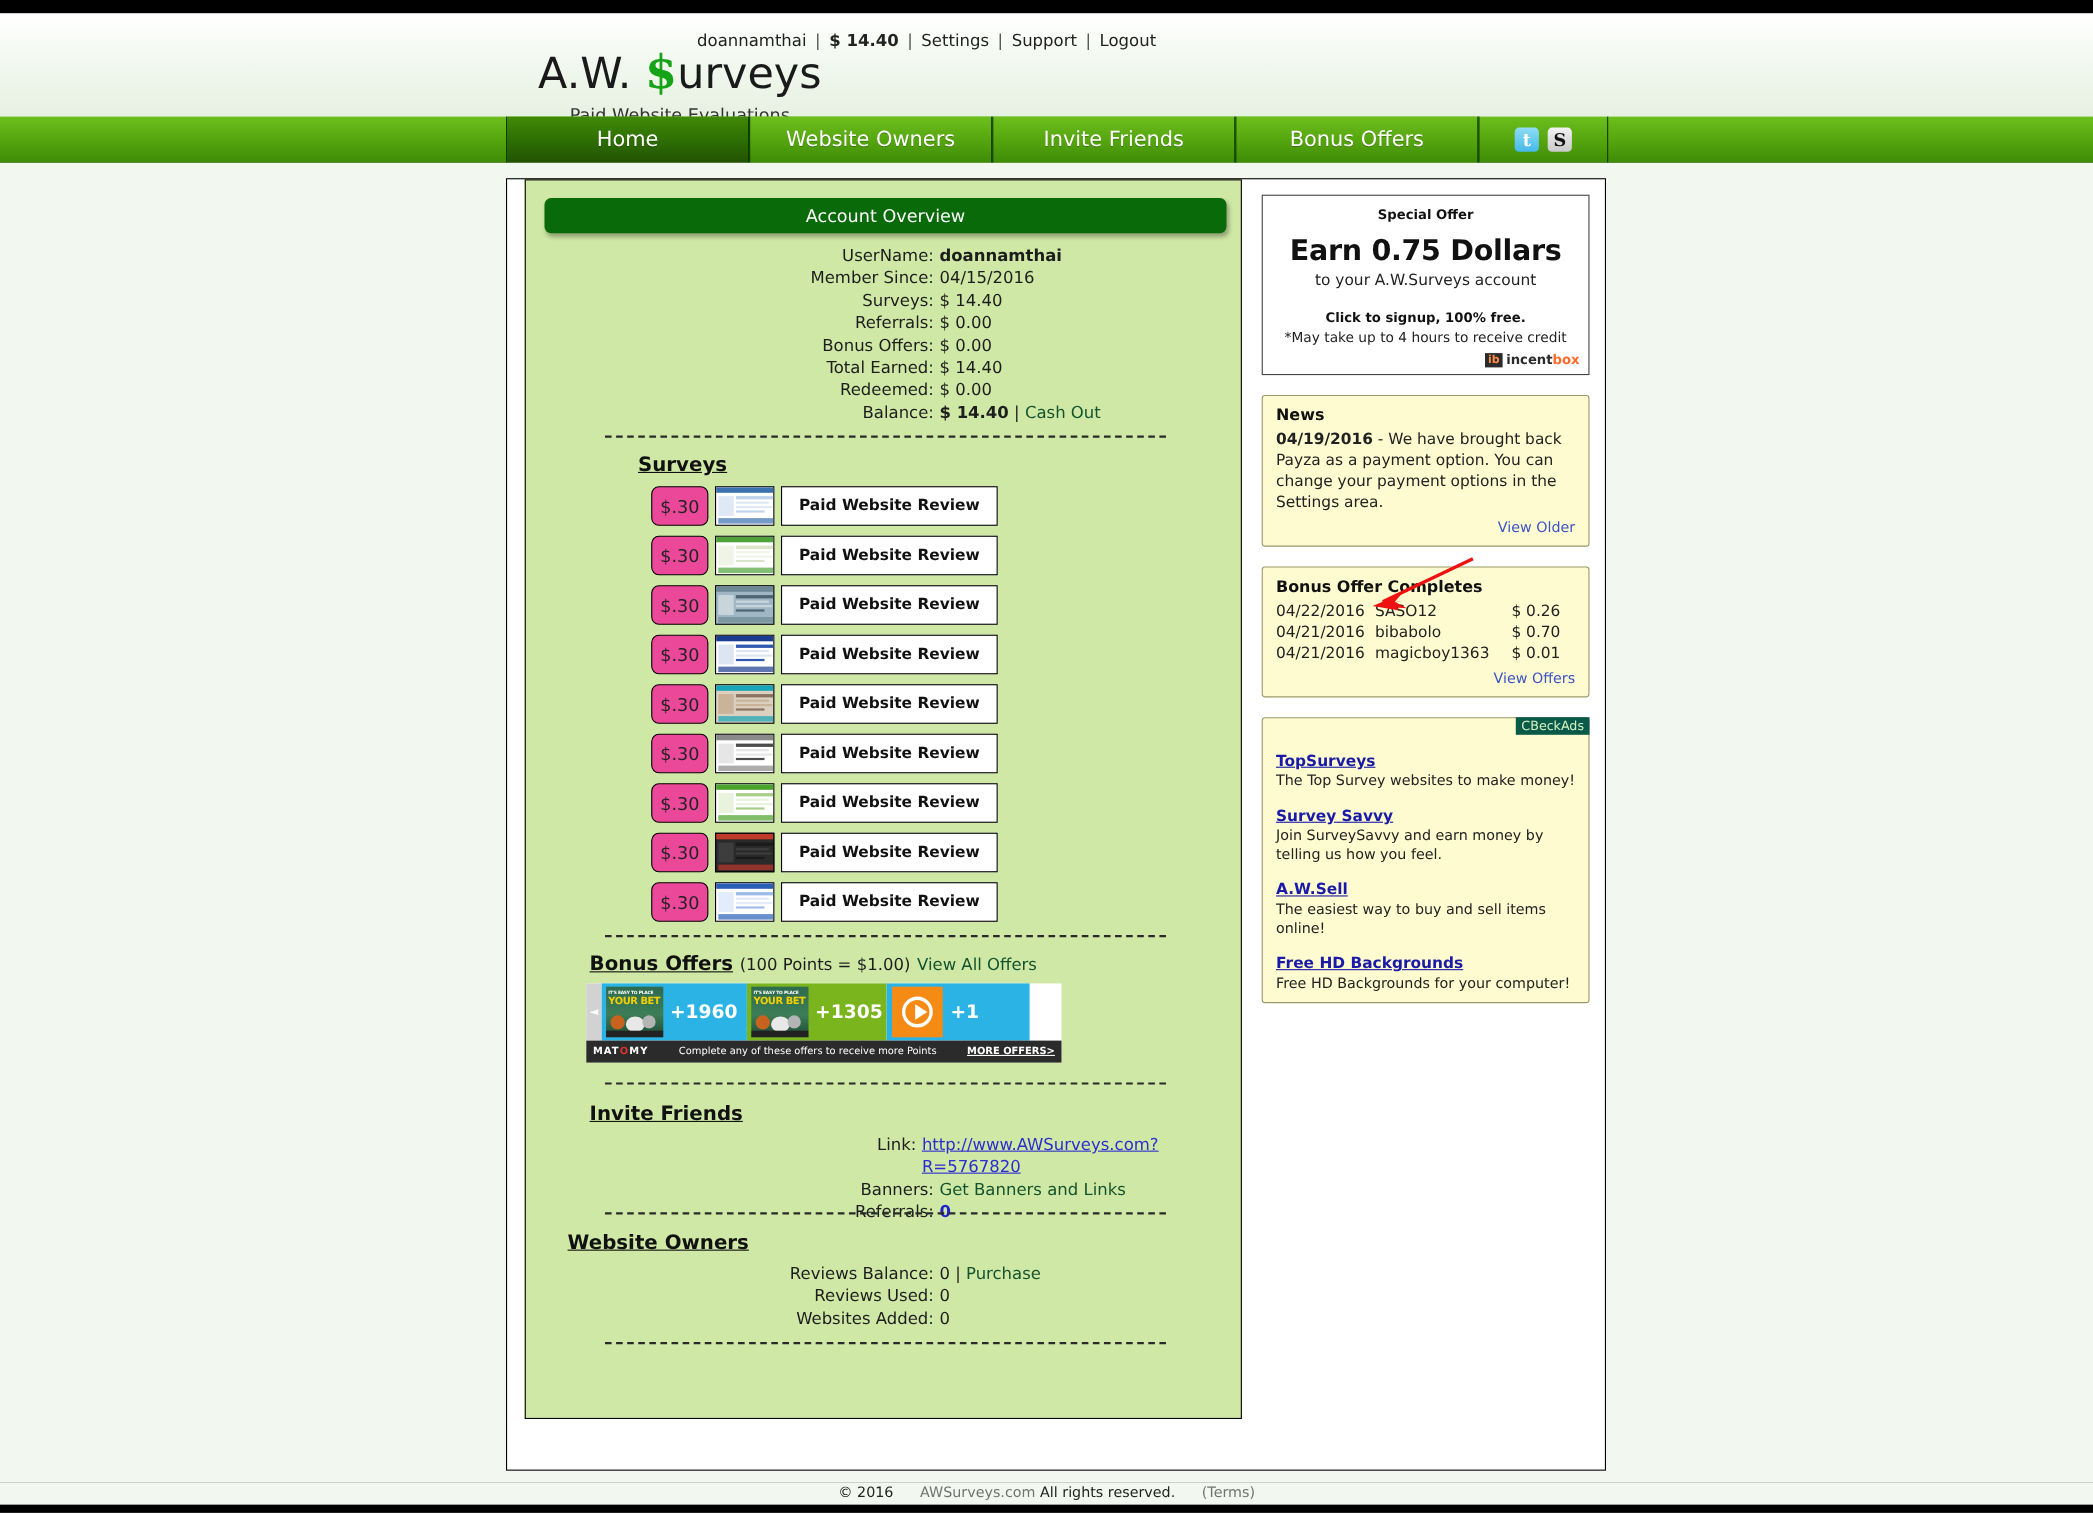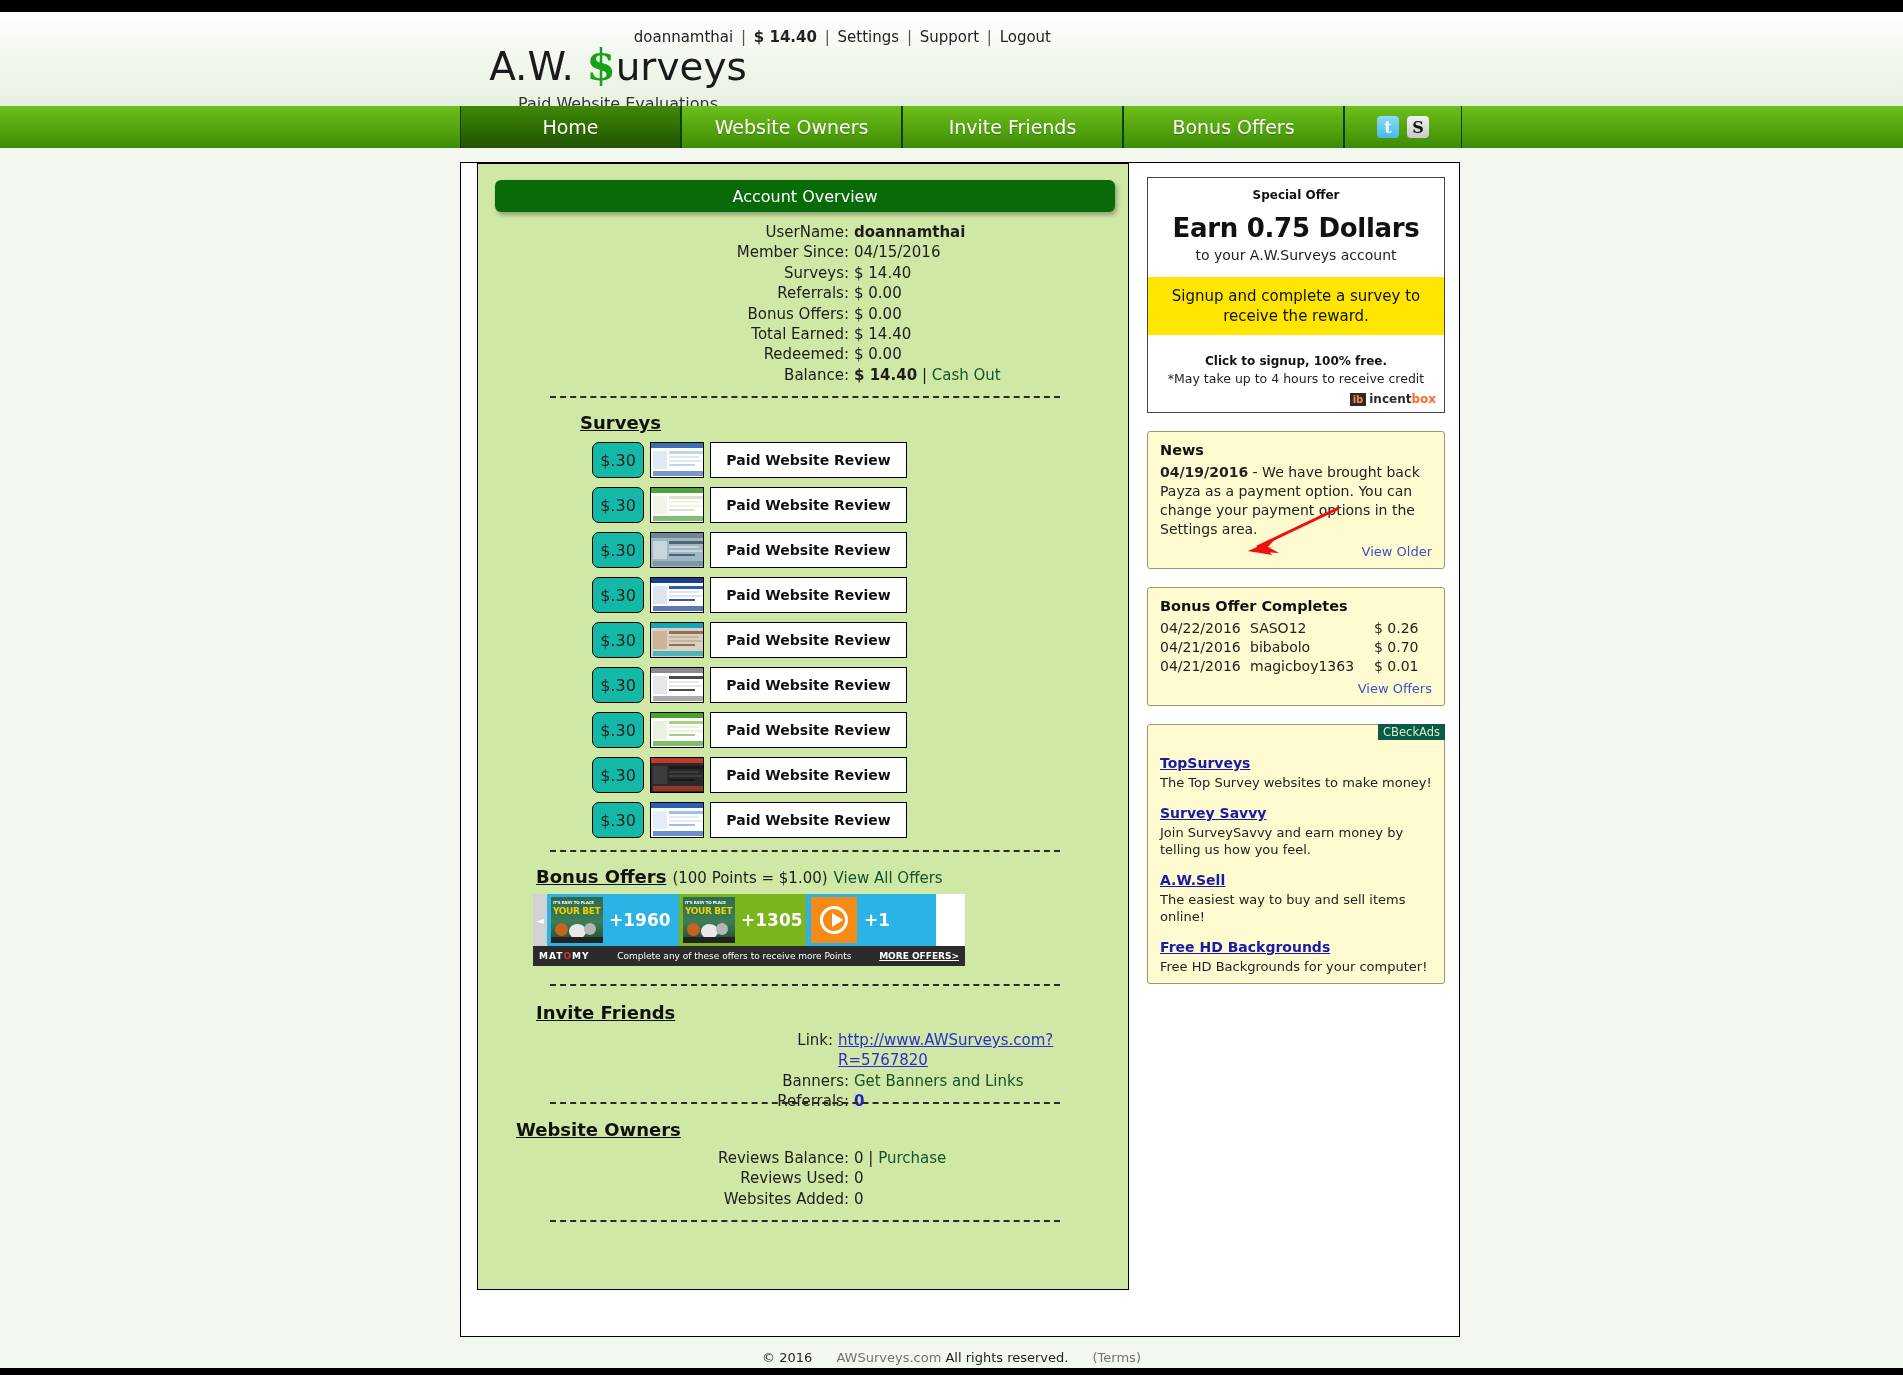--- a/index.html
+++ b/index.html
@@ -145,21 +145,21 @@
   }
 
   
   #surveys { position: absolute; left: 0; top: 0; width: 652px; }
   .srow {
     display: flex; align-items: center; gap: 6px;
     margin-bottom: 9px; padding-left: 114px;
   }
   .price {
     width: 52px; height: 36px;
-    background: #14b8a6; border: 1px solid #000; border-radius: 7px;
+    background: #ec4899; border: 1px solid #000; border-radius: 7px;
     display: flex; align-items: center; justify-content: center;
     font-size: 16px; color: #222; cursor: pointer;
   }
   .thumb {
     width: 54px; height: 36px; border: 1px solid #000;
     overflow: hidden; position: relative; background: #fff;
     cursor: pointer; flex: 0 0 auto;
   }
   .thumb i {
     position: absolute; display: block;
@@ -593,21 +593,20 @@
 
         <div class="dashrule" style="position:absolute;left:72px;top:1056px;width:510px;"></div>
       </div>
 
       <div class="side">
 
         <div class="card special">
           <div class="sl">Special Offer</div>
           <div class="big">Earn 0.75 Dollars</div>
           <div class="sub">to your A.W.Surveys account</div>
-          <div class="yellowbar">Signup and complete a survey to receive the reward.</div>
           <div class="click">Click to signup, 100% free.</div>
           <div class="note">*May take up to 4 hours to receive credit</div>
           <div class="incent">
             <span class="ib">ib</span>
             <span class="nm"><span>incent</span><em>box</em></span>
           </div>
         </div>
 
         <div class="ycard">
           <h4>News</h4>

